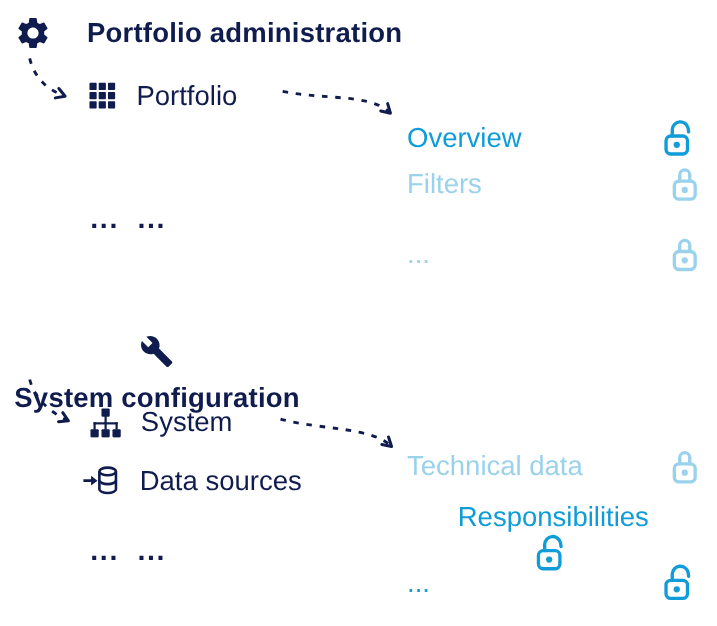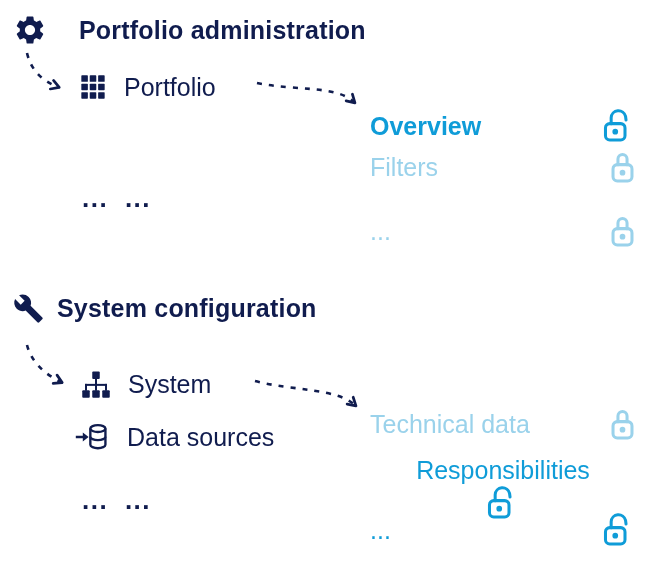--- a/index.html
+++ b/index.html
@@ -70,21 +70,21 @@
       </svg>
     </span>
     <span class="nav-label">Portfolio</span>
   </div>
 
 
   <div class="nav-item" style="left:82px;top:181px;">
     <span class="dots">... ...</span>
   </div>
 
-  <div class="page-row unlocked" style="top:105px;font-weight:bold;">
+  <div class="page-row unlocked" style="top:105px;">
     <span class="page-label">Overview</span>
     <span class="lock lock-open">
       <svg width="33" height="36" viewBox="0 0 34 38" fill="none" stroke="currentColor" stroke-width="3.2" stroke-linecap="round" stroke-linejoin="round">
         <rect x="2.2" y="16.5" width="20.6" height="17.3" rx="4.5"></rect>
         <circle cx="12.5" cy="25" r="3" fill="currentColor" stroke="none"></circle>
         <path d="M8.2,16.5 L8.2,10.3 A7.7,7.7 0 0 1 23.4,8.9 L23.9,12.6"></path>
       </svg>
     </span>
 
   </div>
@@ -106,21 +106,21 @@
 
     <span class="lock lock-closed">
       <svg width="27" height="36" viewBox="0 0 28 38" fill="none" stroke="currentColor" stroke-width="3.2" stroke-linecap="round" stroke-linejoin="round">
         <rect x="4" y="16.5" width="20" height="17.3" rx="4.5"></rect>
         <circle cx="14" cy="25" r="3" fill="currentColor" stroke="none"></circle>
         <path d="M9.2,16.5 L9.2,10.6 A4.8,4.8 0 0 1 18.8,10.6 L18.8,16.5"></path>
       </svg>
     </span>
   </div>
 
-  <div class="sec-header" style="left:13px;top:290px;">
+  <div class="sec-header" style="left:13px;top:304px;flex-direction:column;">
     <span class="icon">
       <svg width="31" height="31" viewBox="0 0 24 24" fill="currentColor">
           <path d="M22.7,19l-9.1-9.1c0.9-2.3,0.4-5-1.5-6.9c-2-2-5-2.4-7.4-1.3L9,6L6,9L1.6,4.7C0.4,7.1,0.9,10.1,2.9,12.1 c1.9,1.9,4.6,2.4,6.9,1.5l9.1,9.1c0.4,0.4,1,0.4,1.4,0l2.3-2.3C23.1,20,23.1,19.4,22.7,19z"></path>
         </svg>
     </span>
     <span class="sec-title">System configuration</span>
   </div>
 
   <div class="nav-item" style="left:75px;top:420px;">
     <span class="icon">

